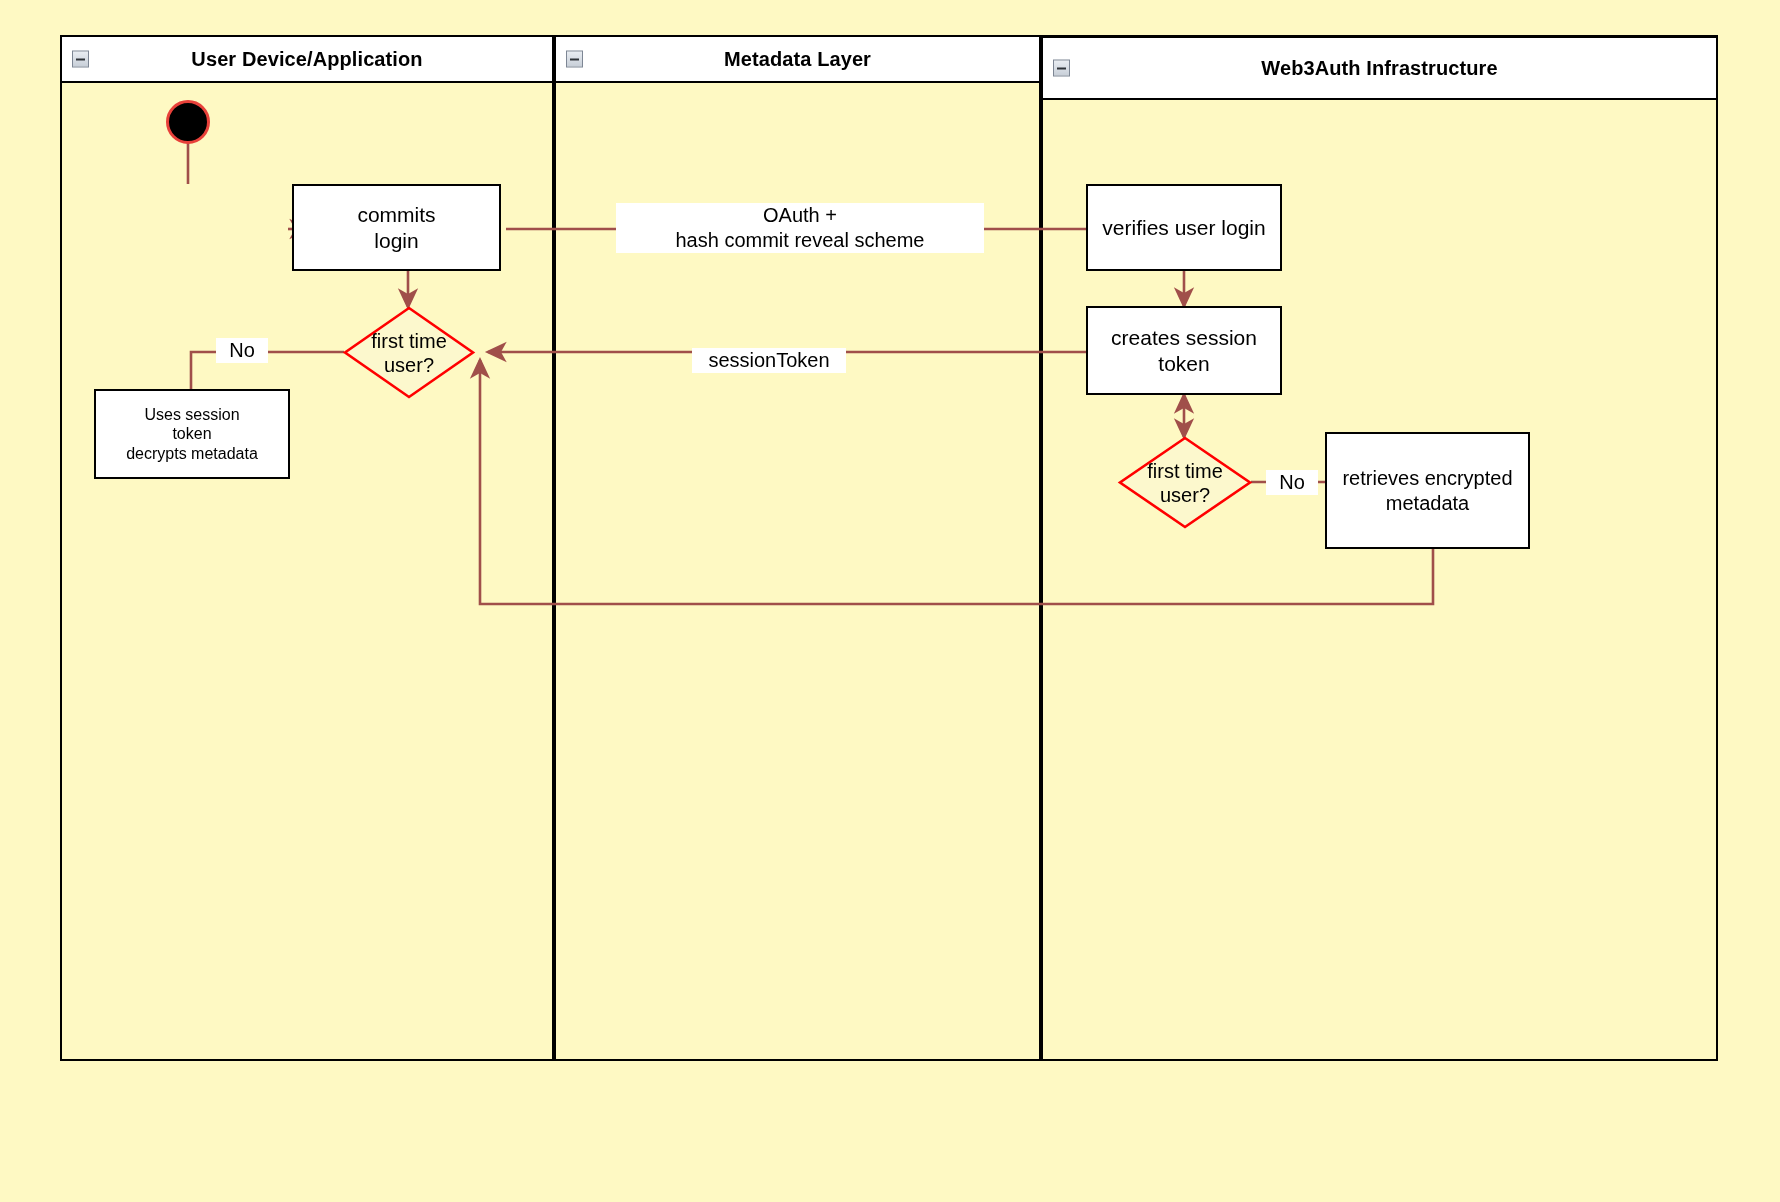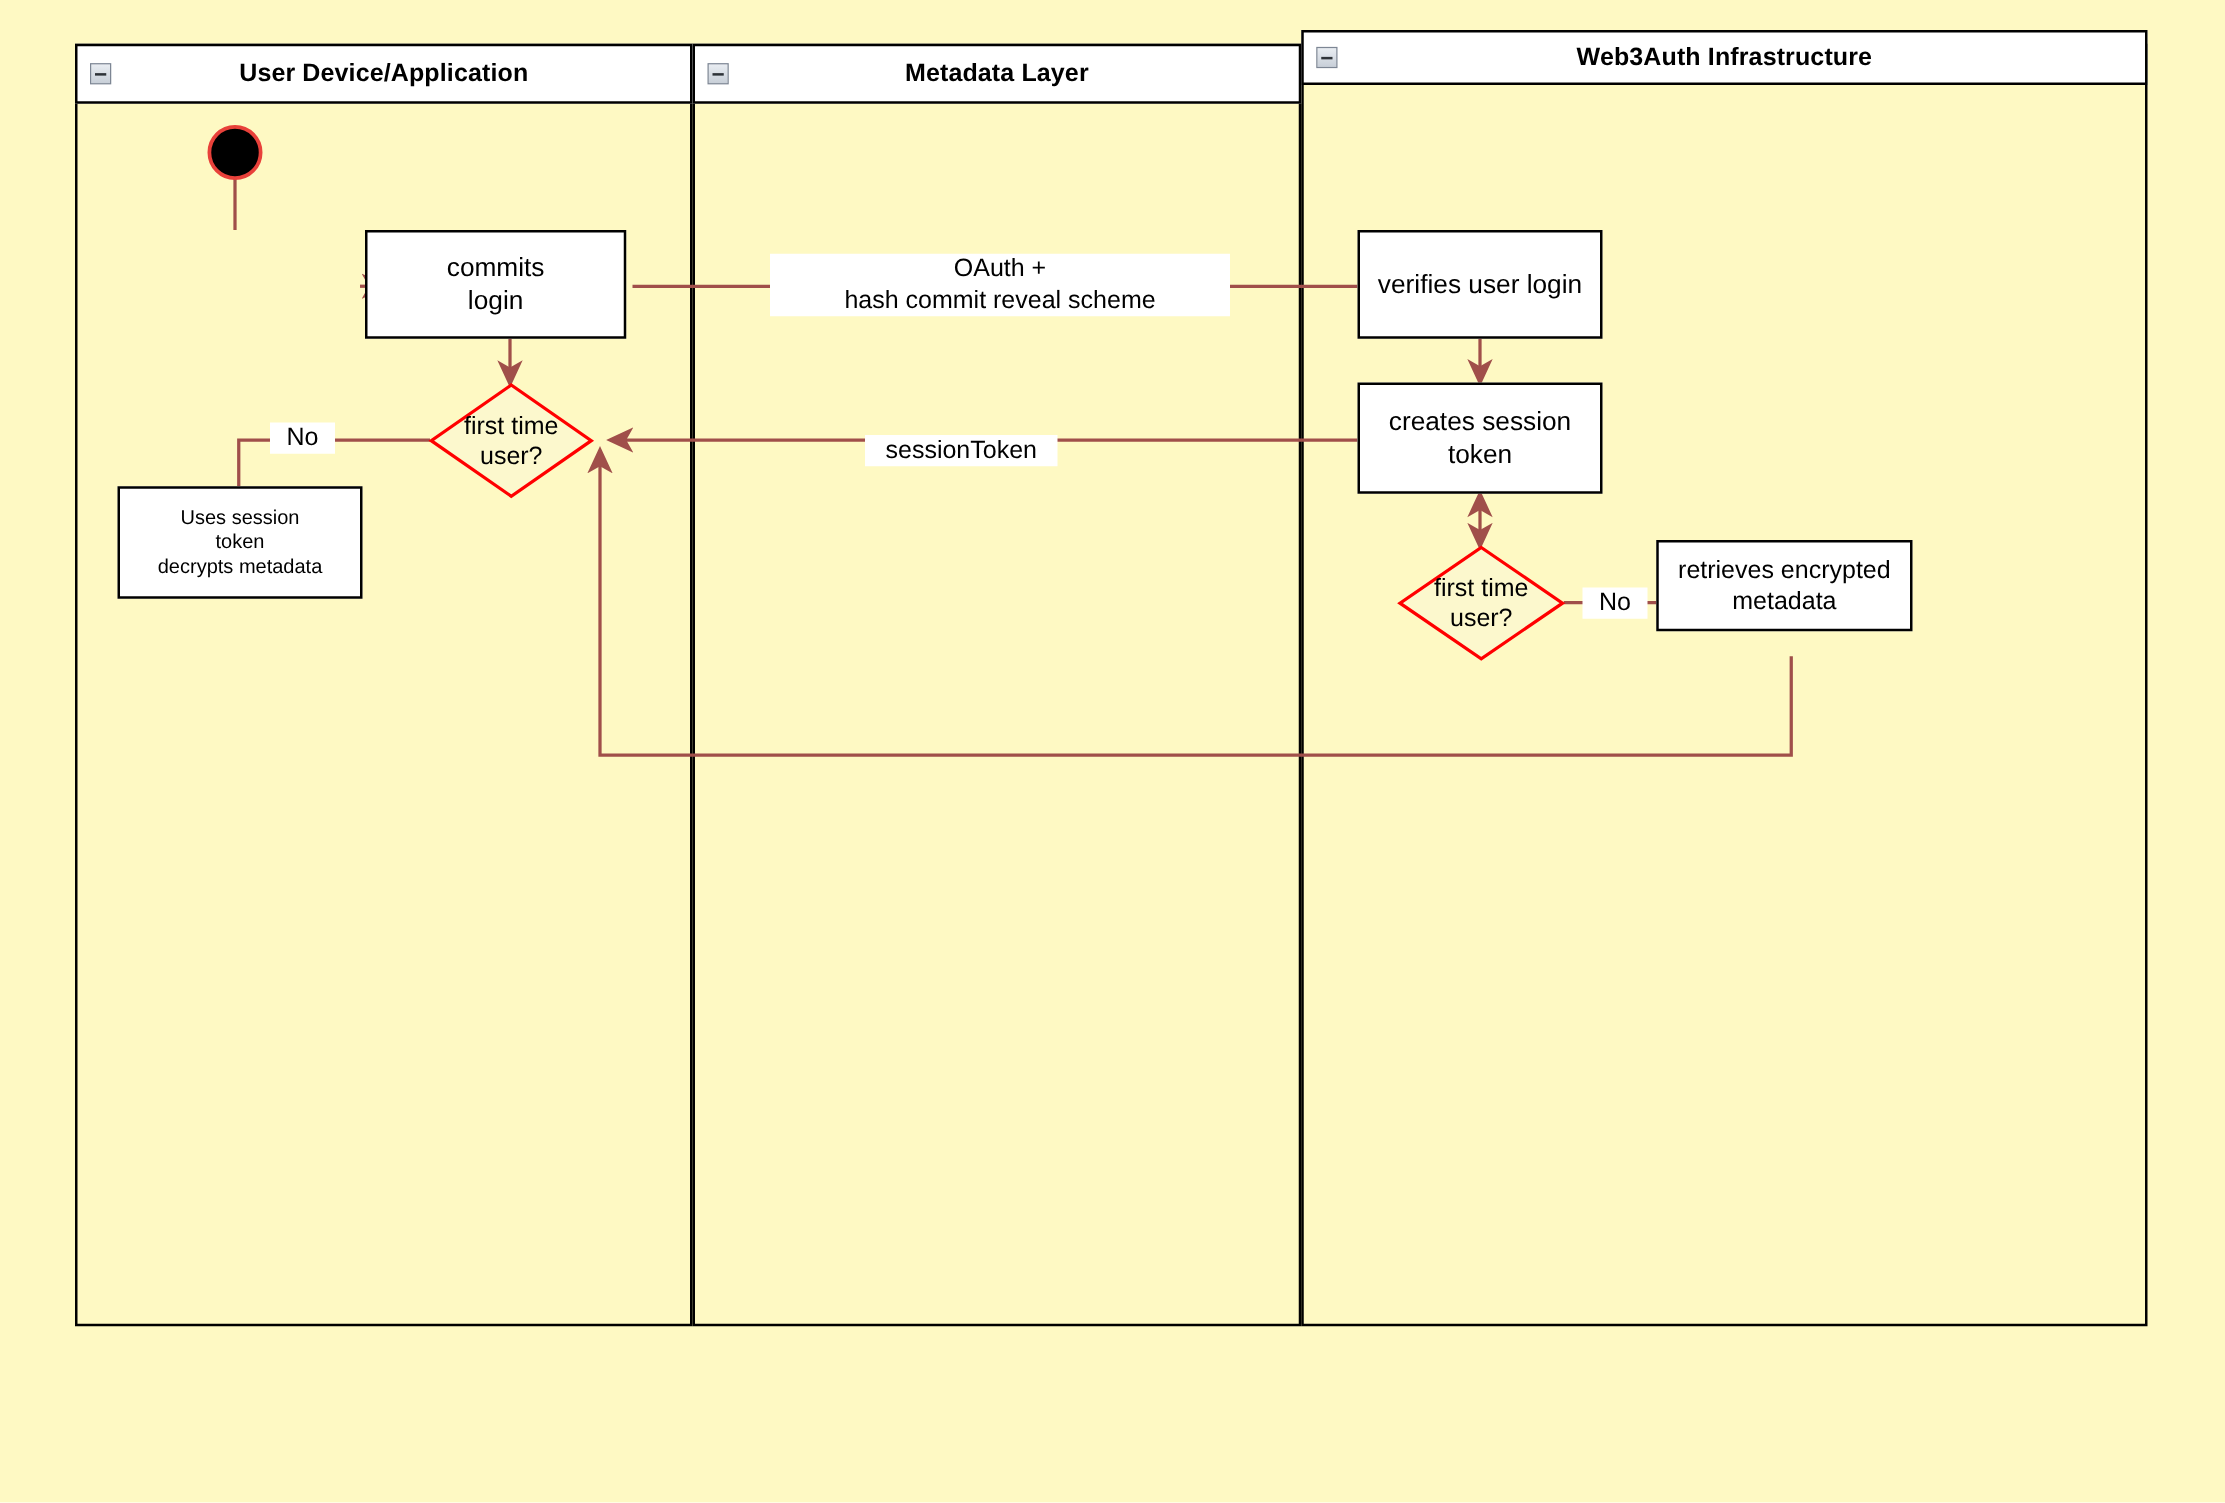--- a/index.html
+++ b/index.html
@@ -149,21 +149,21 @@
   <div class="lane-header" style="left:60px; top:35px; width:494px; height:48px;">
     <span class="collapse-icon"></span>
     <span class="lane-title">User Device/Application</span>
   </div>
 
   <div class="lane-header" style="left:554px; top:35px; width:487px; height:48px;">
     <span class="collapse-icon"></span>
     <span class="lane-title">Metadata Layer</span>
   </div>
 
-  <div class="lane-header" style="left:1041px; top:24px; width:677px; height:44px;">
+  <div class="lane-header" style="left:1041px; top:36px; width:677px; height:64px;">
     <span class="collapse-icon"></span>
     <span class="lane-title">Web3Auth Infrastructure</span>
   </div>
 
   <svg id="edges" viewBox="0 0 1780 1202" xmlns="http://www.w3.org/2000/svg">
     <defs>
       <marker id="arrow" markerWidth="9" markerHeight="9" refX="7.2" refY="4.5" orient="auto" markerUnits="strokeWidth">
         <path d="M0,0.6 L8.4,4.5 L0,8.4 L2.2,4.5 Z" fill="#a04f4a"></path>
       </marker>
       <marker id="arrow-start" markerWidth="9" markerHeight="9" refX="1.2" refY="4.5" orient="auto" markerUnits="strokeWidth">
@@ -219,21 +219,21 @@
 token</div>
 
   <div class="diamond-wrap" style="left:1119px; top:437px; width:132px; height:91px;">
     <svg width="132" height="91" viewBox="0 0 132 91" xmlns="http://www.w3.org/2000/svg">
       <polygon points="66,1 131,45.5 66,90 1,45.5" fill="#fcf8cd" stroke="#ff0000" stroke-width="2.6"></polygon>
     </svg>
     <div class="diamond-label">first time
 user?</div>
   </div>
 
-  <div class="node" style="left:1325px; top:432px; width:205px; height:73px; font-size:20px;">retrieves encrypted
+  <div class="node" style="left:1325px; top:432px; width:205px; height:117px; font-size:20px;">retrieves encrypted
 metadata</div>
 
   <div class="edge-label" style="left:616px; top:203px; width:360px;">OAuth +
 hash commit reveal scheme</div>
 
   <div class="edge-label" style="left:692px; top:348px; width:146px;">sessionToken</div>
 
   <div class="edge-label" style="left:216px; top:338px; width:44px;">No</div>
 
   <div class="edge-label" style="left:1266px; top:470px; width:44px;">No</div>

